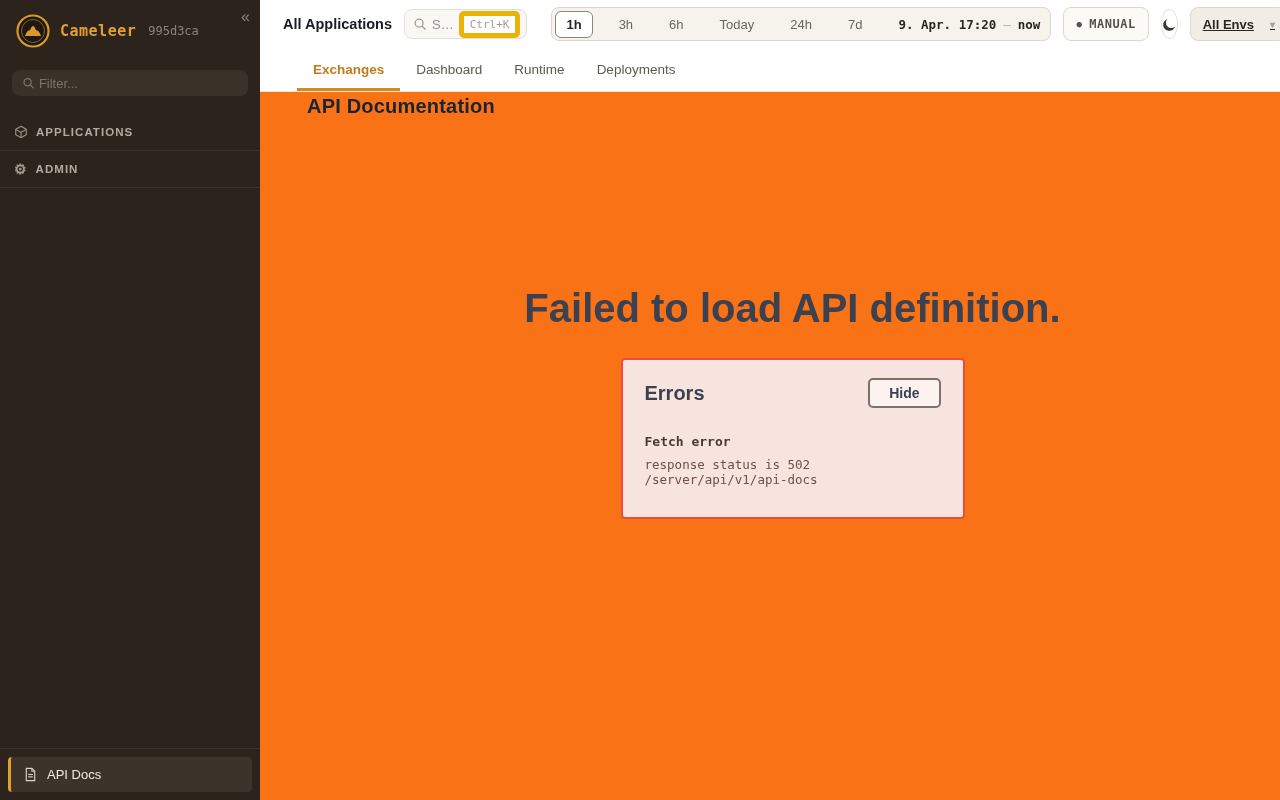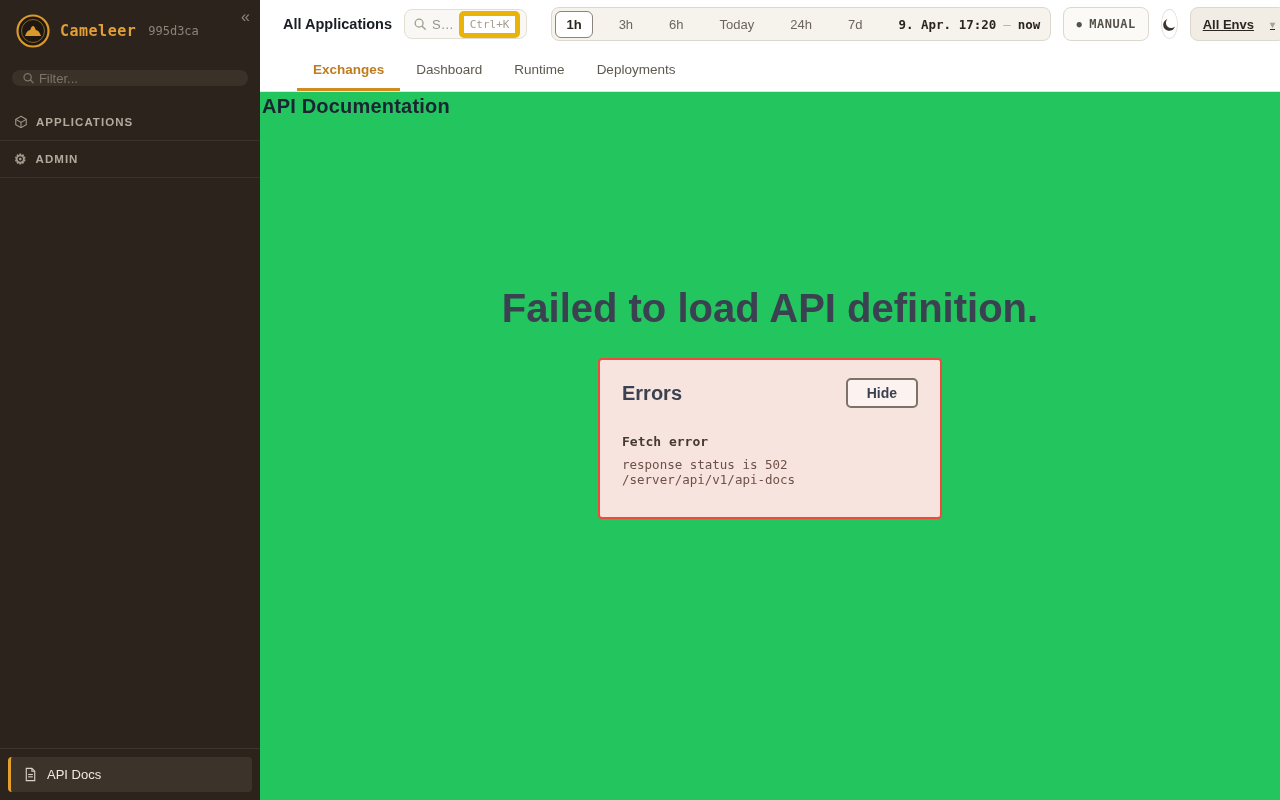--- a/index.html
+++ b/index.html
@@ -18,21 +18,21 @@
   }
   .collapse-btn {
     position:absolute; top:8px; right:10px;
     color:#8d8478; font-size:16px; cursor:pointer;
   }
   .sb-header { display:flex; align-items:center; gap:10px; padding:14px 16px 12px 16px; }
   .sb-logo { width:34px; height:34px; flex:none; }
   .sb-brand { color:#e29e37; font-family:"DejaVu Sans Mono", monospace; font-weight:bold; font-size:15px; letter-spacing:.5px; }
   .sb-version { color:#8d8478; font-family:"DejaVu Sans Mono", monospace; font-size:12px; margin-left:2px; }
   .sb-filter {
-    margin:10px 12px 18px 12px; height:16px;
+    margin:10px 12px 18px 12px; height:26px;
     background:#3a3129; border-radius:8px;
     display:flex; align-items:center; gap:4px; padding:0 10px;
     color:#7d7569;
   }
   .sb-filter input {
     background:transparent; border:none; outline:none; color:#cfc7bc;
     font-size:13px; width:100%; font-family:"Liberation Sans", sans-serif;
   }
   .sb-filter input::placeholder { color:#7d7569; }
   .sb-section {
@@ -116,21 +116,21 @@
     display:flex; align-items:stretch; padding-left:37px; flex:none;
   }
   .tab {
     display:flex; align-items:center; padding:0 16px;
     font-size:13.5px; color:#5e594f; cursor:pointer;
     border-bottom:3px solid transparent; border-top:3px solid transparent;
   }
   .tab.active { color:#c07c1c; border-bottom-color:#cf8b1f; font-weight:bold; }
 
   
-  .content { flex:1; background:#22c55e; overflow:hidden; }
+  .content { flex:1; background:#f97316; overflow:hidden;padding-left:45px; }
   .page-title { font-size:20px; font-weight:bold; color:#1b2432; padding:3px 0 0 2px; letter-spacing:.2px; }
   .swagger-error-heading {
     margin-top:168px; text-align:center;
     font-size:40px; font-weight:bold; color:#3b4151;
   }
   .errors-card {
     width:344px; margin:27px auto 0 auto;
     border:2px solid #f04a3f; border-radius:4px;
     background:#f8e4de; padding:18px 22px 30px 22px;
   }

